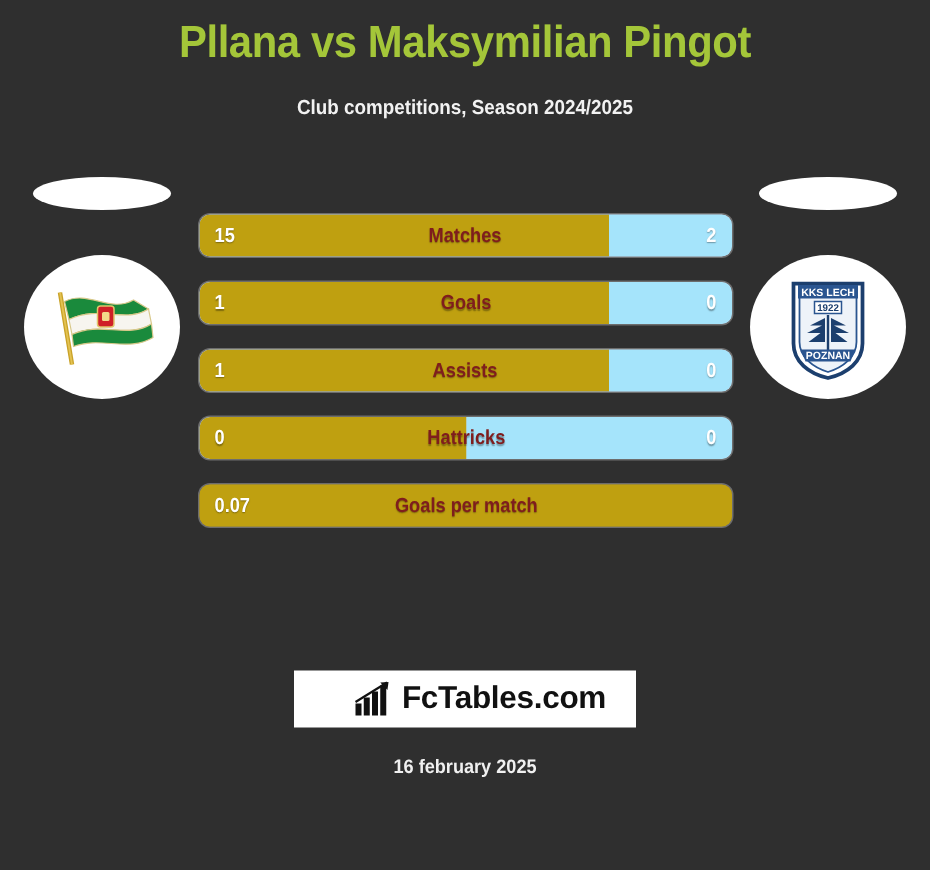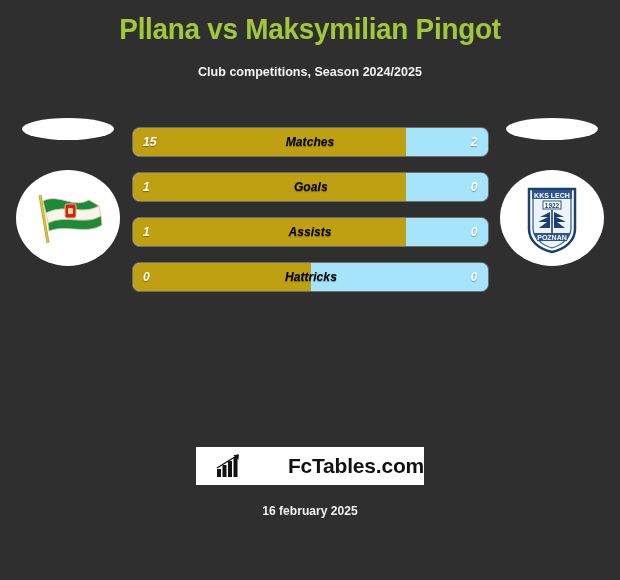--- a/index.html
+++ b/index.html
@@ -41,21 +41,21 @@
     background:#ffffff; border-radius:50%;
   }
   .ellipse-main {
     position:absolute; left:8px; top:52px;
     width:104px; height:96px;
     background:#ffffff; border-radius:50%;
     display:flex; align-items:center; justify-content:center;
   }
 
   
-  .rows { position:absolute; left:133px; top:128px; width:355px;font-style:italic; }
+  .rows { position:absolute; left:133px; top:143px; width:355px; }
   .row {
     position:relative;
     height:28px;
     margin-bottom:17px;
     border-radius:7px;
     overflow:hidden;
     background:#bdd9f0;
     box-shadow:0 0 0 1px rgba(255,255,255,0.30);
   }
   .fill-left {
@@ -75,32 +75,32 @@
     position:absolute; top:0; height:28px; line-height:28px;
     font-size:13.5px; font-weight:bold; color:#ffffff;
     text-shadow:0 1px 1px rgba(0,0,0,0.35);
     transform:scaleX(0.9);
   }
   .val.l { left:10px; transform-origin:left center; }
   .val.r { right:10px; transform-origin:right center; }
   .label {
     position:absolute; left:0; right:0; top:0;
     height:28px; line-height:28px; text-align:center;
-    font-size:13.5px; font-weight:bold; color:#000000;
+    font-size:13.5px; font-weight:bold; color:#7f1d1d;
     text-shadow:0 1px 1px rgba(0,0,0,0.35);
     white-space:nowrap;
   }
   .label span { display:inline-block; transform:scaleX(0.9); }
 
   
   .logo-box {
     position:absolute; left:196px; top:447px;
     width:228px; height:38px;
     background:#ffffff;
-    display:flex; align-items:center; justify-content:space-between;
+    display:flex; align-items:center; justify-content:center;
     gap:6px;
     padding-left:20px;
   }
   .logo-text {
     font-size:21px; font-weight:bold; color:#111111;
     letter-spacing:-0.2px;
   }
   .date {
     position:absolute; left:0; top:503px; width:620px;
     text-align:center;
@@ -177,20 +177,25 @@
     </div>
 
     <div class="row">
       <div class="fill-left" style="width:50%"></div>
       <div class="fill-right" style="width:50%"></div>
       <div class="val l">0</div>
       <div class="label"><span>Hattricks</span></div>
       <div class="val r">0</div>
     </div>
 
+    <div class="row full">
+      <div class="fill-left" style="width:100%"></div>
+      <div class="val l">0.07</div>
+      <div class="label"><span>Goals per match</span></div>
+    </div>
 
 
 
   </div>
 
   <div class="logo-box">
     <svg width="26" height="24" viewBox="0 0 26 24">
       <rect x="1" y="15" width="4" height="8" fill="#111111"></rect>
       <rect x="6.5" y="11" width="4" height="12" fill="#111111"></rect>
       <rect x="12" y="7" width="4" height="16" fill="#111111"></rect>

